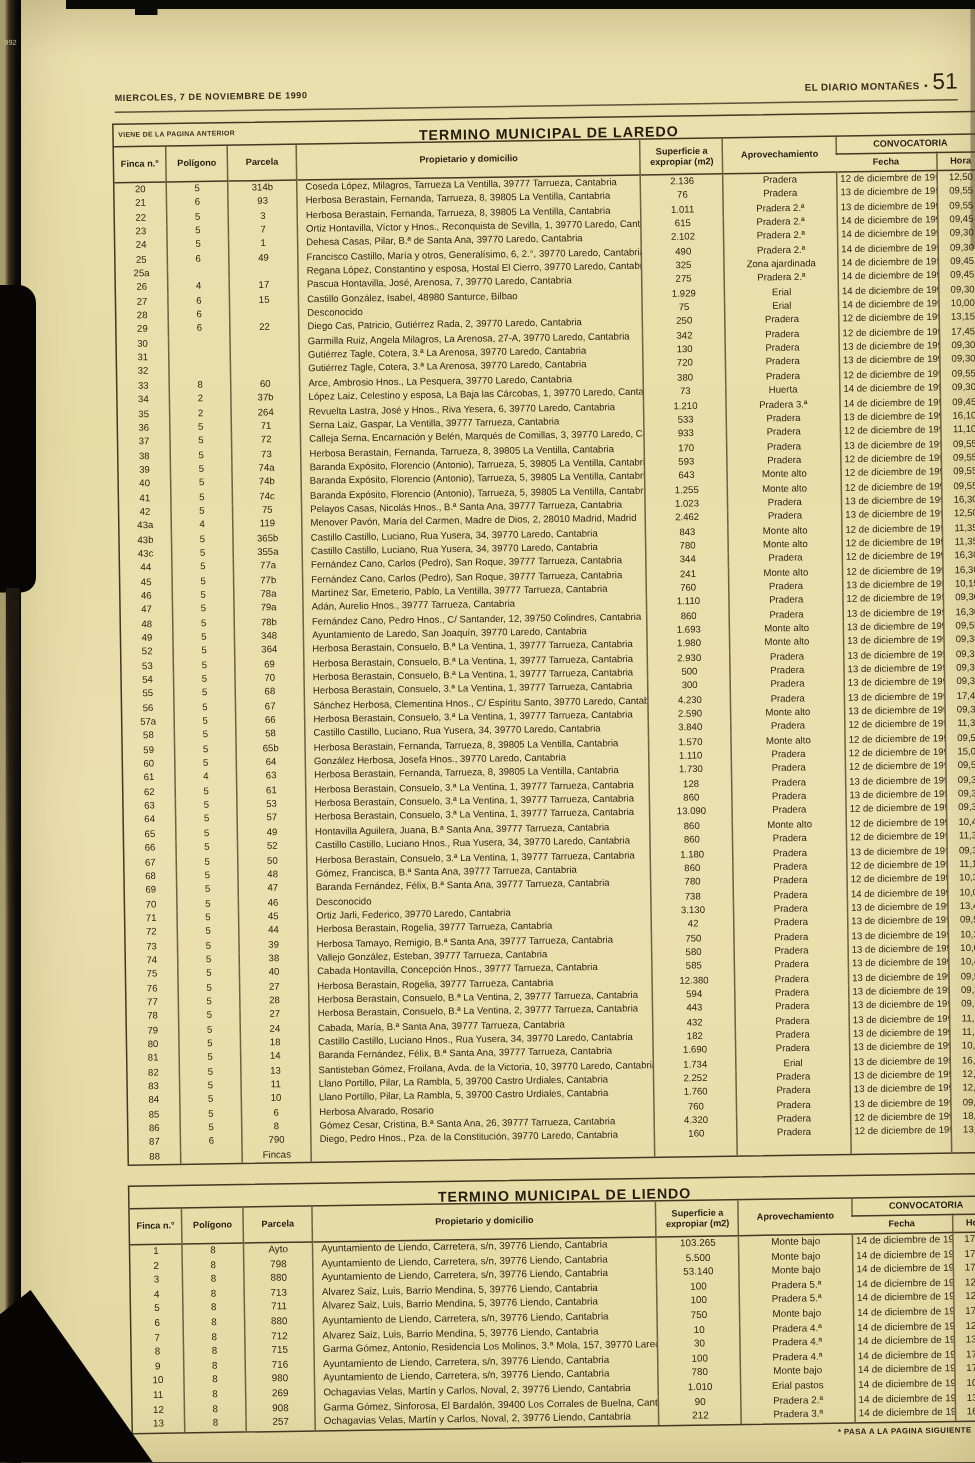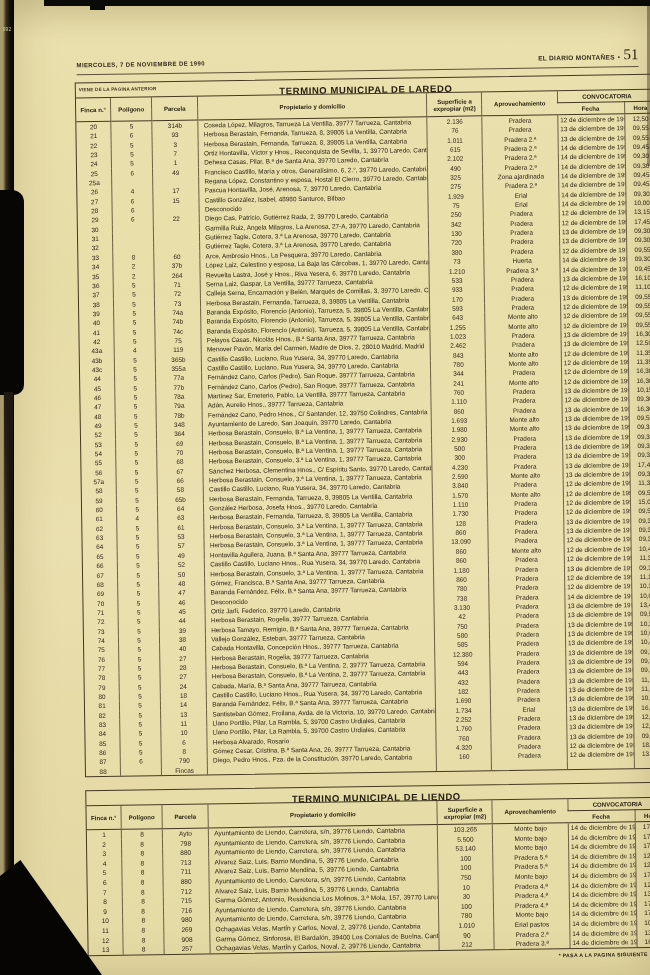--- a/index.html
+++ b/index.html
@@ -17,21 +17,21 @@
   .blob-bl{position:absolute;left:0;top:860px;width:102px;height:115px;background:#060504;
     clip-path:polygon(0 14%,20% 0,100% 100%,0 100%);}
   .shadow-r{position:absolute;right:0;top:6px;width:3px;height:160px;background:#4a3e28;opacity:.5;}
 
   .tilt{position:absolute;left:0;top:0;width:650px;height:975px;transform:rotate(-0.85deg);transform-origin:640px 30px;}
 
   .masthead{position:absolute;left:76px;right:12px;top:46px;display:flex;justify-content:space-between;align-items:baseline;color:#352c1c;}
   .m-date{font-size:6px;letter-spacing:.4px;font-weight:bold;}
   .m-right{display:flex;align-items:baseline;gap:3px;}
   .m-name{font-size:6.5px;font-weight:bold;letter-spacing:.3px;}
-  .m-num{font-size:15px;font-family:Liberation Serif, serif;color:#2a2212;}
+  .m-num{font-size:15px;font-family:Liberation Sans, sans-serif;color:#2a2212;}
   .m-rule{position:absolute;left:76px;right:12px;top:66px;border-top:1px solid #5d5138;}
 
   .muni{position:absolute;left:74px;width:580px;border:1.6px solid #433822;background:rgba(255,250,220,.06);}
   .muni.t1{top:74px;}
   .muni.t2{top:782px;}
   .title-bar{position:relative;height:14px;border-bottom:1.4px solid #433822;text-align:center;}
   .title-bar .title{font-size:9.5px;font-weight:bold;letter-spacing:.6px;color:#241d0f;line-height:14px;}
   .pretitle{position:absolute;left:3px;top:4px;font-size:4.6px;font-weight:bold;color:#3a311f;letter-spacing:.2px;}
 
   table{border-collapse:collapse;table-layout:fixed;width:100%;}

